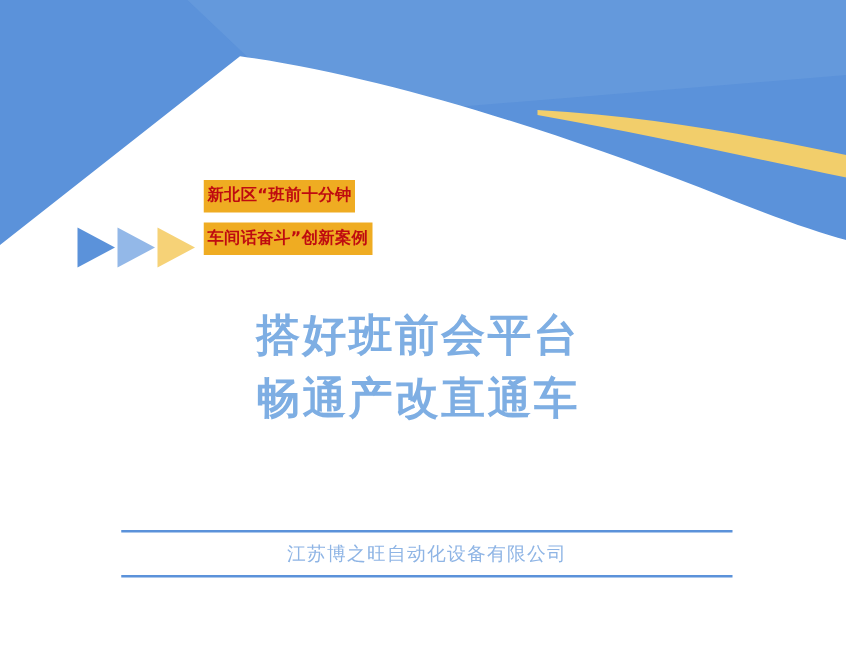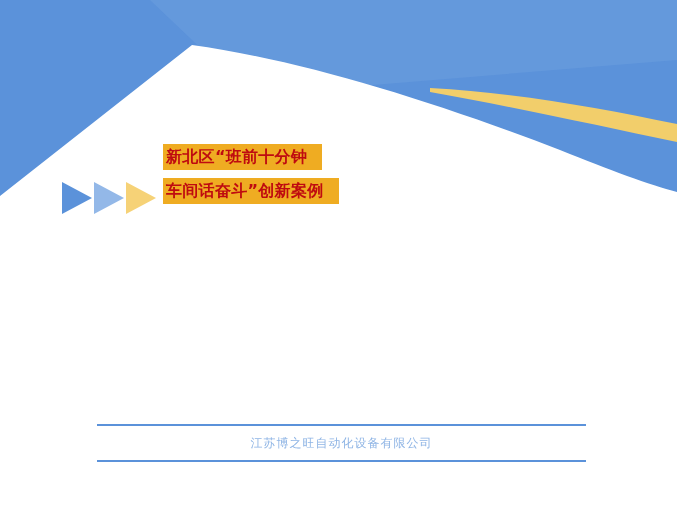--- a/index.html
+++ b/index.html
@@ -40,25 +40,25 @@
   .arrow.a1 { border-left: 30px solid #5B92DA; }
   .arrow.a2 { border-left: 30px solid #93B8E8; }
   .arrow.a3 { border-left: 30px solid #F6D277; }
 
   
   .sub-line {
     position: absolute;
     left: 163px;
     color: #BF0B10;
     background: #EFAC22;
-    font-size: 16px;
+    font-size: 13px;
     font-weight: bold;
     letter-spacing: 0.3px;
     line-height: 23px;
-    padding: 1px 15px 2px 3px;
+    padding: 1px 3px 2px 3px;
     white-space: nowrap;
     font-family: "DejaVu Sans", "Liberation Sans", sans-serif;
     text-align: right;
   }
   #sub-line-1 { top: 144px; }
   #sub-line-2 { top: 178px; }
 
   
   #main-title {
     position: absolute;
@@ -86,21 +86,21 @@
   .footer-rule {
     width: 100%;
     height: 2px;
     background: #5B92DA;
     border: 0;
     margin: 0;
   }
   #footer-company {
     text-align: center;
     color: #8FB5E5;
-    font-size: 12px;
+    font-size: 15px;
     line-height: 34px;
     letter-spacing: 1px;
     white-space: nowrap;
     font-family: "DejaVu Sans", "Liberation Sans", sans-serif;
   }
 </style>
 </head>
 <body>
 
 <div id="slide">
@@ -125,20 +125,24 @@
   <div class="arrow-row">
     <span class="arrow a1"></span>
     <span class="arrow a2"></span>
     <span class="arrow a3"></span>
   </div>
 
   <div id="sub-line-1" class="sub-line">新北区“班前十分钟</div>
 
   <div id="sub-line-2" class="sub-line">车间话奋斗”创新案例</div>
 
+  <div id="main-title">
+    <div class="title-line">搭好班前会平台</div>
+    <div class="title-line">畅通产改直通车</div>
+  </div>
 
   <div id="footer-block">
     <hr class="footer-rule">
     <div id="footer-company">江苏博之旺自动化设备有限公司</div>
     <hr class="footer-rule">
   </div>
 
 </div>
 
 </body></html>

